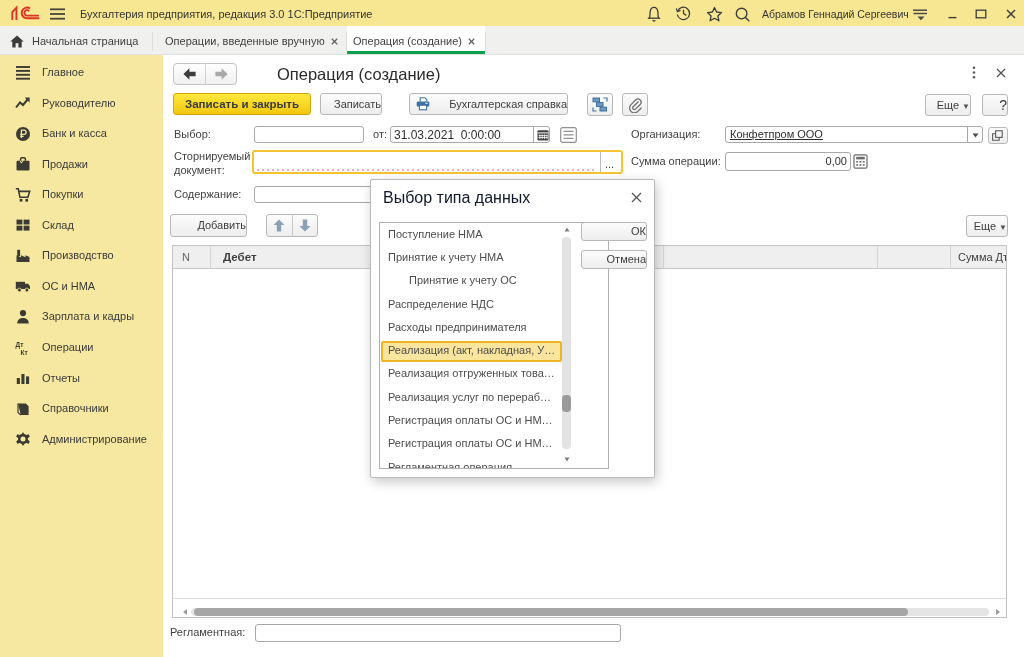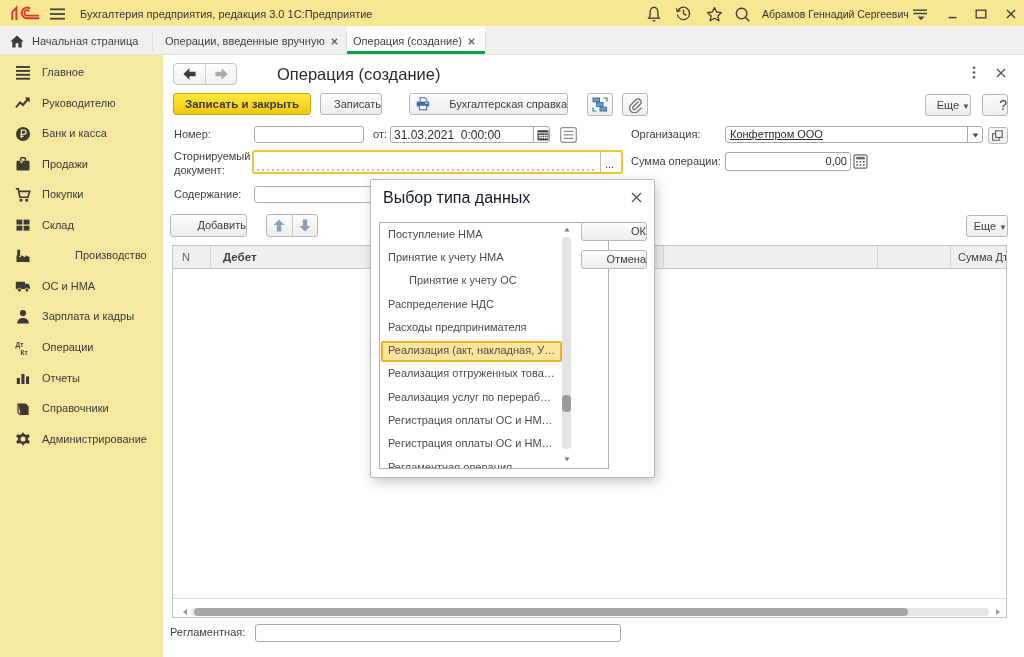--- a/index.html
+++ b/index.html
@@ -139,21 +139,21 @@
         <rect x="8.6" y="2.6" width="5.9" height="4.9"></rect>
         <rect x="1.5" y="8.7" width="5.9" height="4.9"></rect>
         <rect x="8.6" y="8.7" width="5.9" height="4.9"></rect>
       </g>
     </svg>
     <div class="t" style="left:42px;top:218.9px;color:#3a3a3a;">Склад</div>
     <svg class="abs" style="left:15px;top:247.9px;" width="16" height="16" viewBox="0 0 16 16">
       <path d="M1.5 14 V7.3 L6 9.3 V7.3 L10.5 9.3 V7.3 L14.5 9 V14 Z" fill="#3b3b33"></path>
       <rect x="2.2" y="1.8" width="2.9" height="6.2" fill="#3b3b33"></rect>
     </svg>
-    <div class="t" style="left:42px;top:249.4px;color:#3a3a3a;margin-left:33px;">Производство</div>
+    <div class="t" style="left:42px;top:249.4px;color:#3a3a3a;">Производство</div>
     <svg class="abs" style="left:15px;top:278.4px;" width="16" height="16" viewBox="0 0 16 16">
       <rect x="0.8" y="3.8" width="9.2" height="7.2" fill="#3b3b33"></rect>
       <path d="M10 5.8 H13.2 L15 8.3 V11 H10 Z" fill="#3b3b33"></path>
       <circle cx="4.4" cy="12" r="1.9" fill="#3b3b33" stroke="#f6e8a0" stroke-width="0.8"></circle>
       <circle cx="11.9" cy="12" r="1.9" fill="#3b3b33" stroke="#f6e8a0" stroke-width="0.8"></circle>
     </svg>
     <div class="t" style="left:42px;top:279.9px;color:#3a3a3a;">ОС и НМА</div>
     <svg class="abs" style="left:15px;top:308.9px;" width="16" height="16" viewBox="0 0 16 16">
       <circle cx="8" cy="4.1" r="3.1" fill="#3b3b33"></circle>
       <path d="M2.2 14.5 C2.2 10.6 5.1 9 8 9 C10.9 9 13.8 10.6 13.8 14.5 Z" fill="#3b3b33"></path>
@@ -224,21 +224,21 @@
     <rect x="8" y="10.2" width="6.5" height="3.8"></rect>
   </g>
 </svg>
 <div class="btn" style="left:622px;top:93px;width:26px;height:23px;"></div>
 <svg class="abs" style="left:627px;top:97px;" width="16" height="16" viewBox="0 0 16 16">
   <path d="M11.5 4.5 L6.2 9.8 A1.6 1.6 0 0 0 8.5 12.1 L13.4 7.2 A3.2 3.2 0 0 0 8.9 2.7 L4 7.6 A4.8 4.8 0 0 0 10.8 14.4 L14.5 10.7" fill="none" stroke="#6e6e6e" stroke-width="1.3"></path>
 </svg>
 <div class="btn" style="left:925px;top:94px;width:46px;height:22px;line-height:20px;">Еще <span style="font-size:8px;color:#555;">▼</span></div>
 <div class="btn" style="left:982px;top:94px;width:26px;height:22px;line-height:20px;font-size:14px;color:#3a3a3a;">?</div>
 
-<div class="t" style="left:174px;top:128px;">Номер:</div>
+<div class="t" style="left:174px;top:128px;">Выбор:</div>
 <div class="inp" style="left:254px;top:126px;width:110px;height:17px;"></div>
 <div class="t" style="left:373px;top:128px;">от:</div>
 <div class="inp" style="left:390px;top:126px;width:160px;height:17px;"></div>
 <div class="t" style="left:394px;top:128.5px;font-size:12px;color:#2e2e2e;">31.03.2021&nbsp; 0:00:00</div>
 <div class="abs" style="left:533px;top:126px;width:1px;height:17px;background:#a8a8a8;"></div>
 <svg class="abs" style="left:537px;top:129px;" width="12" height="12" viewBox="0 0 12 12">
   <rect x="0.5" y="1.3" width="11" height="10.2" rx="1" fill="#3f3f3f"></rect>
   <path d="M0.5 3.9 H11.5" stroke="#fff" stroke-width="1"></path>
   <g stroke="#fff" stroke-width="0.8">
     <path d="M2.8 5.4 V10.2 M5.2 5.4 V10.2 M7.6 5.4 V10.2 M10 5.4 V10.2"></path>

